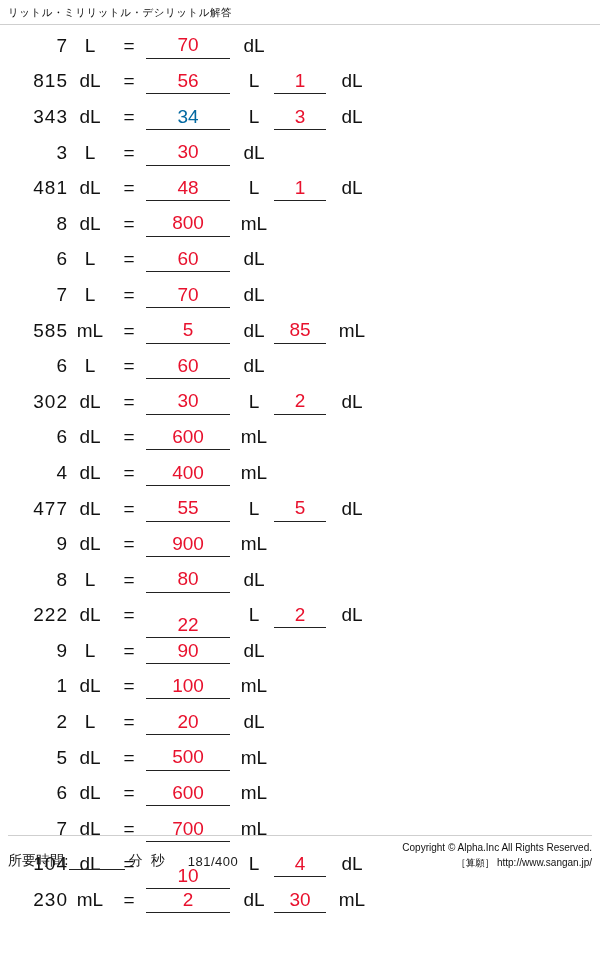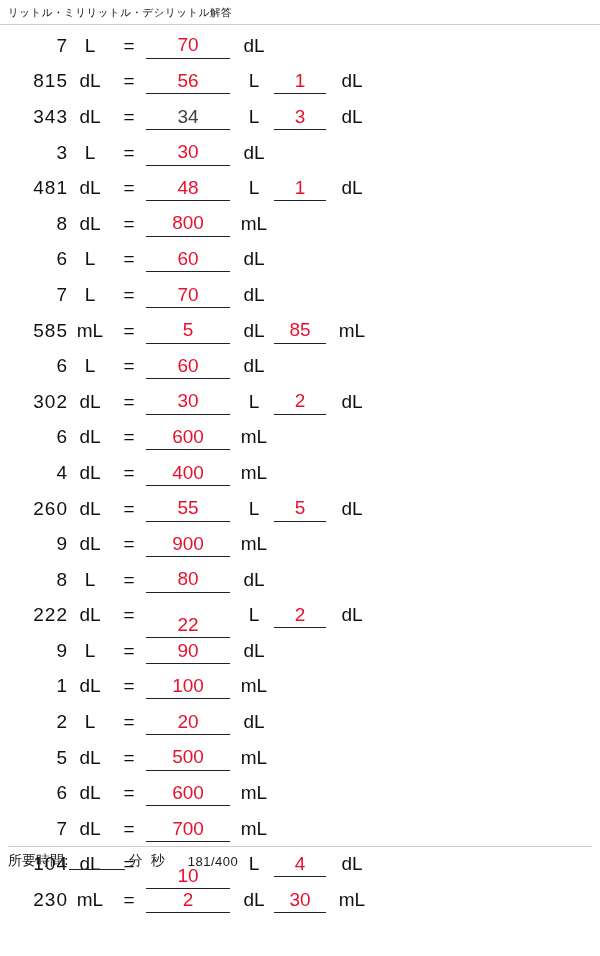--- a/index.html
+++ b/index.html
@@ -156,21 +156,21 @@
         <div class="c-eq">=</div>
         <div class="blank" style="color: rgb(232, 17, 45);">56</div>
         <div class="c-unit2">L</div>
         <div class="blank small" style="color: rgb(232, 17, 45);">1</div>
         <div class="c-unit3">dL</div>
       </div>
       <div class="row">
         <div class="c-num">343</div>
         <div class="c-unit">dL</div>
         <div class="c-eq">=</div>
-        <div class="blank" style="color: #404040;">34</div>
+        <div class="blank" style="color: #0369a1;">34</div>
         <div class="c-unit2">L</div>
         <div class="blank small" style="color: rgb(232, 17, 45);">3</div>
         <div class="c-unit3">dL</div>
       </div>
       <div class="row">
         <div class="c-num">3</div>
         <div class="c-unit">L</div>
         <div class="c-eq">=</div>
         <div class="blank" style="color: rgb(232, 17, 45);">30</div>
         <div class="c-unit2">dL</div>
@@ -238,21 +238,21 @@
         <div class="c-unit2">mL</div>
       </div>
       <div class="row">
         <div class="c-num">4</div>
         <div class="c-unit">dL</div>
         <div class="c-eq">=</div>
         <div class="blank" style="color: rgb(232, 17, 45);">400</div>
         <div class="c-unit2">mL</div>
       </div>
       <div class="row">
-        <div class="c-num">260</div>
+        <div class="c-num">477</div>
         <div class="c-unit">dL</div>
         <div class="c-eq">=</div>
         <div class="blank" style="color: rgb(232, 17, 45);">55</div>
         <div class="c-unit2">L</div>
         <div class="blank small" style="color: rgb(232, 17, 45);">5</div>
         <div class="c-unit3">dL</div>
       </div>
       <div class="row">
         <div class="c-num">9</div>
         <div class="c-unit">dL</div>
@@ -341,16 +341,23 @@
   <div class="footer">
     <div class="footer-rule"></div>
     <div class="footer-inner">
       <div class="time-label">
         <span>所要時間:</span>
         <span class="time-blank"></span>
         <span class="time-unit">分</span>
         <span class="time-unit">秒</span>
         <span class="page-no">181/400</span>
       </div>
+      <div class="copyright">
+        <div>Copyright © Alpha.Inc All Rights Reserved.</div>
+        <div>
+          <span class="jp">［算願］</span>
+          <span>http://www.sangan.jp/</span>
+        </div>
+      </div>
       </div>
   </div>
 
 </div>
 
 </body></html>

